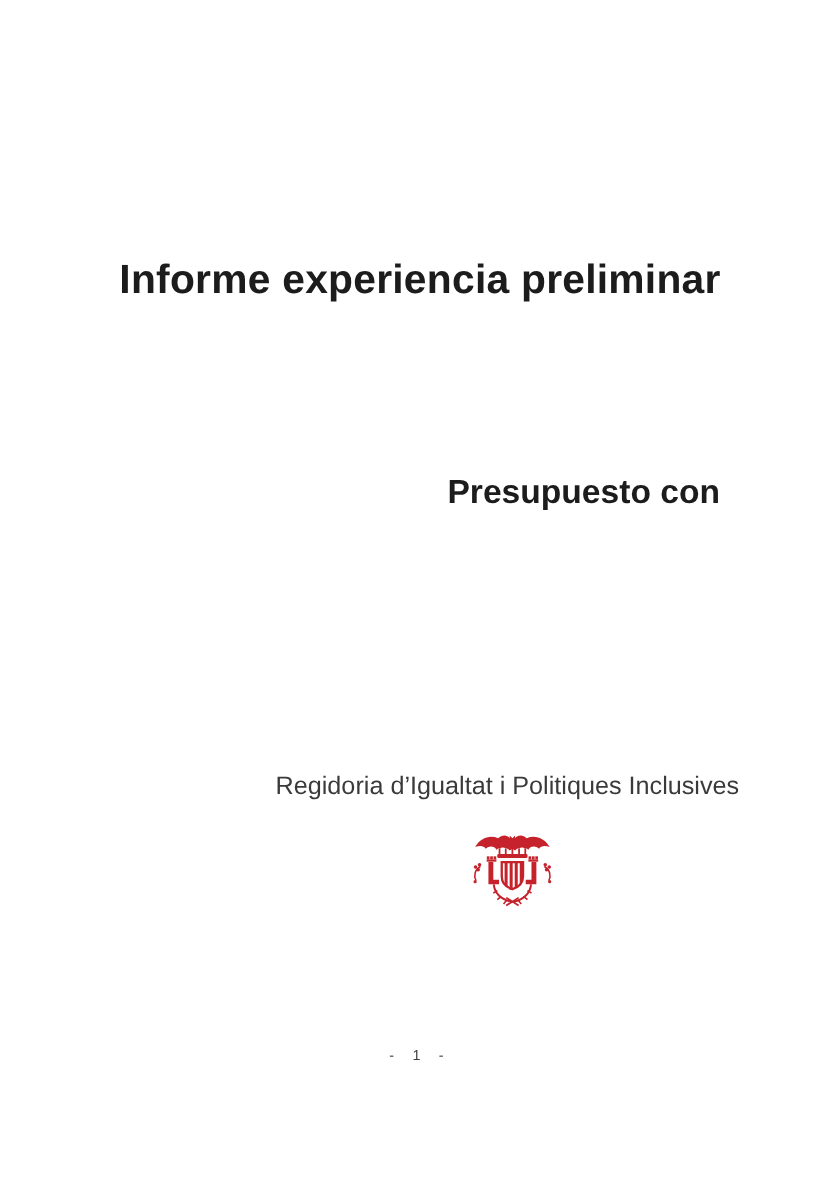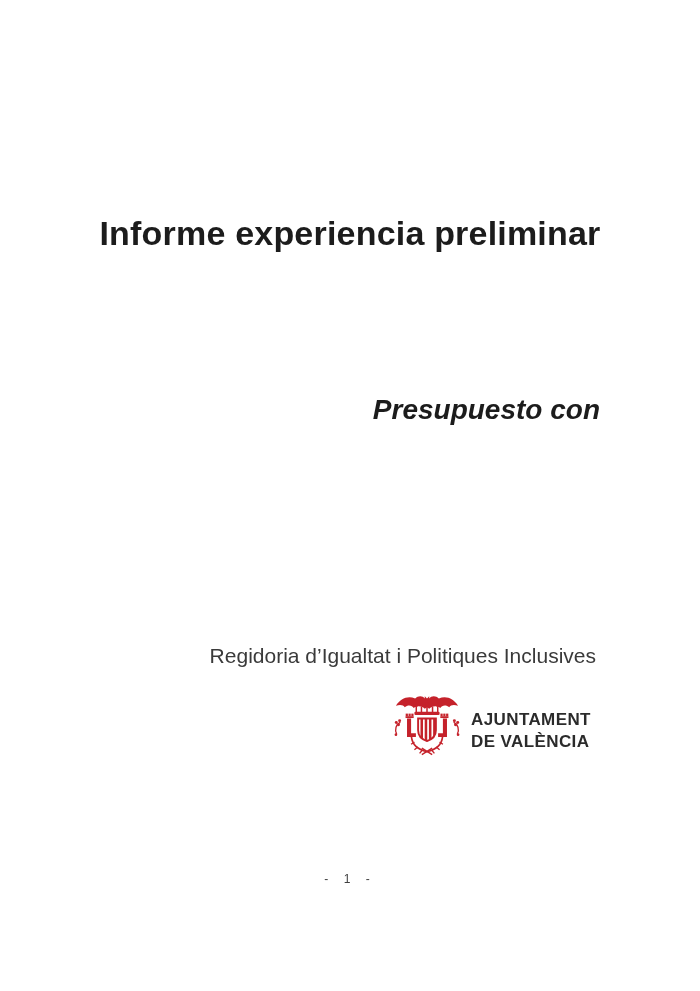--- a/index.html
+++ b/index.html
@@ -31,25 +31,25 @@
   .doc-subtitle {
     position: absolute;
     top: 390px;
     right: 100px;
     text-align: right;
     font-size: 28px;
     font-weight: 700;
     line-height: 39px;
     color: #1c1c1c;
   }
-  .doc-subtitle .subtitle-line { white-space: pre-wrap; font-style: italic; }
+  .doc-subtitle .subtitle-line { white-space: pre-wrap; }
   .department {
     position: absolute;
     top: 644px;
-    right: 104px;
+    right: 84px;
     text-align: right;
     font-size: 21px;
     font-weight: 400;
     color: #3a3a3a;
   }
   .logo {
     position: absolute;
     top: 689px;
     left: 390px;
     display: flex;
@@ -156,21 +156,17 @@
           </g>
 
           <path d="M29,64 c1,10 8,17 21,20" stroke="currentColor" stroke-width="2.2" fill="none"></path>
           <path d="M71,64 c-1,10 -8,17 -21,20" stroke="currentColor" stroke-width="2.2" fill="none"></path>
           <path d="M33,71 l-4.5,3 M37.5,77.5 l-4.5,3.8 M43.5,82 l-3.5,4.2" stroke="currentColor" stroke-width="1.8" fill="none"></path>
           <path d="M67,71 l4.5,3 M62.5,77.5 l4.5,3.8 M56.5,82 l3.5,4.2" stroke="currentColor" stroke-width="1.8" fill="none"></path>
           <path d="M43,88 l14,-9 M57,88 l-14,-9" stroke="currentColor" stroke-width="2" fill="none"></path>
         </g>
       </svg>
     </span>
-    <div class="logo-text">
-      <div>AJUNTAMENT</div>
-      <div>DE VALÈNCIA</div>
-    </div>
   </div>
 
   <div class="page-footer">- 1 -</div>
 
 </div>
 
 </body></html>

